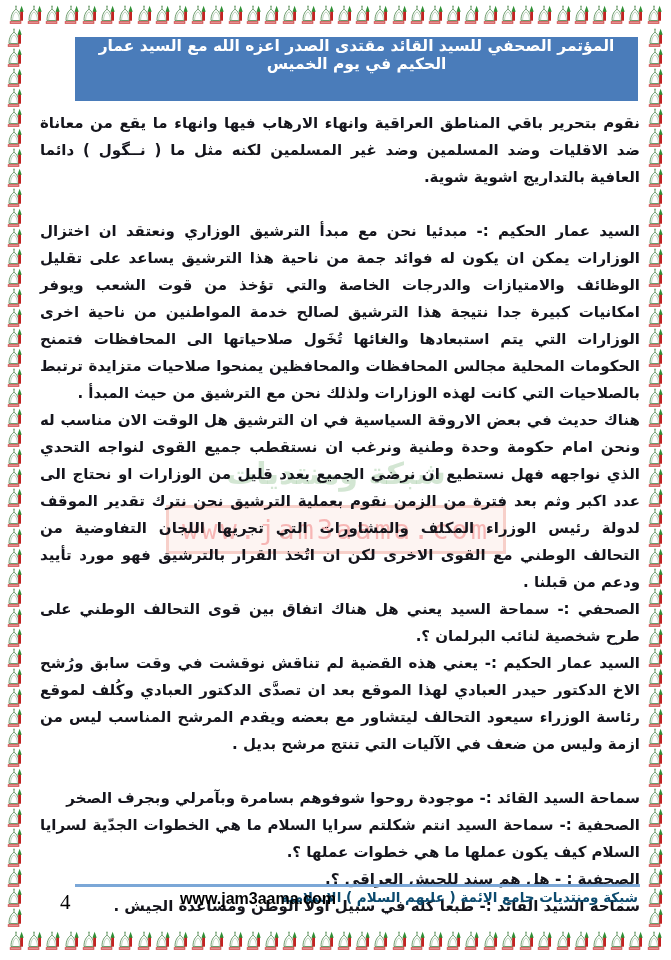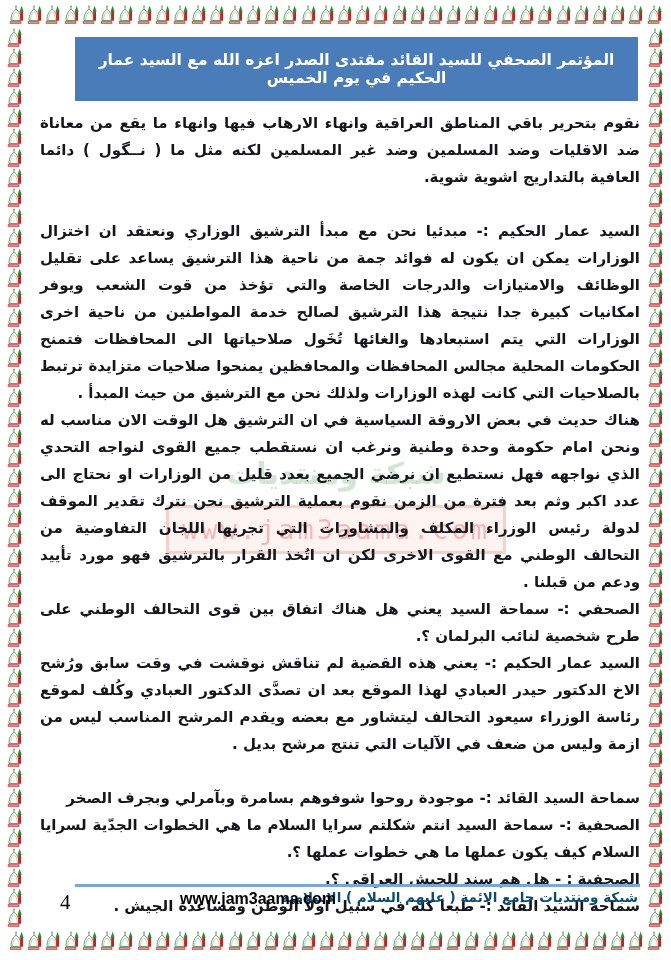--- a/index.html
+++ b/index.html
@@ -16,21 +16,21 @@
   .border-col { position:absolute; display:flex; flex-direction:column; justify-content:space-between; z-index:3; }
   #border-left  { left:6px;  top:28px; height:900px; width:18px; }
   #border-right { right:6px; top:28px; height:900px; width:18px; }
   .tile { width:17px; height:20px; flex:none; }
 
   
   .title-box {
     position:absolute; left:75px; top:37px; width:563px; height:64px;
     background:#4a7cba; color:#ffffff; direction:rtl; text-align:center;
     font-weight:bold; font-size:15.5px;
-    display:flex; flex-direction:column; justify-content:center; gap:8px;
+    display:flex; flex-direction:row; justify-content:center; gap:8px;
     z-index:2;
   }
 
   
   .content {
     position:absolute; right:31px; left:40px; top:110px;
     direction:rtl; text-align:justify; text-align-last:right;
     font-size:15px; font-weight:bold; line-height:27px; color:#15151c;
     z-index:2;
   }

